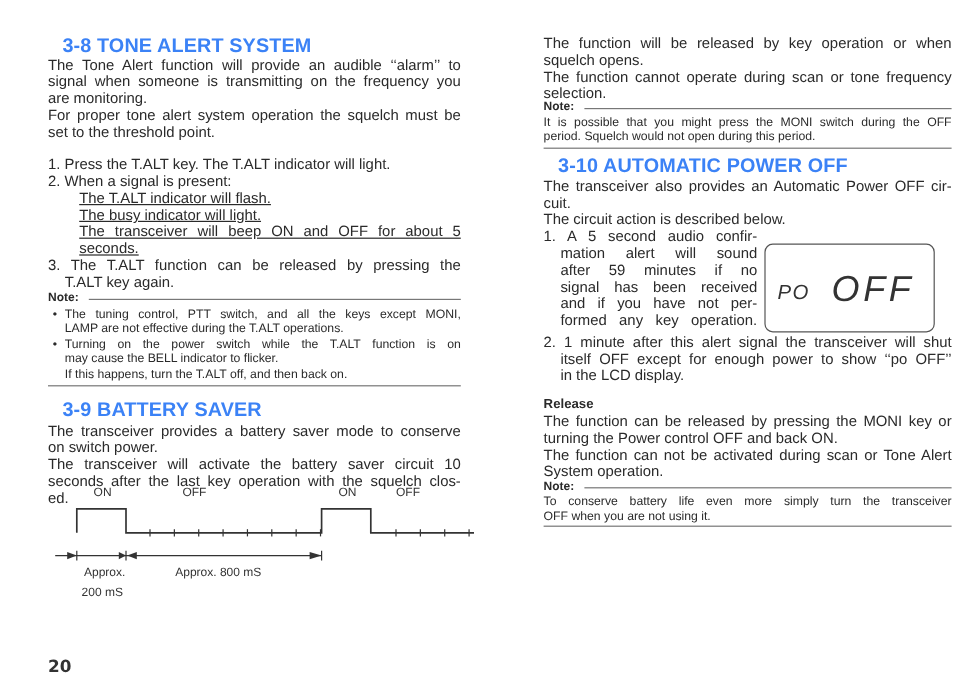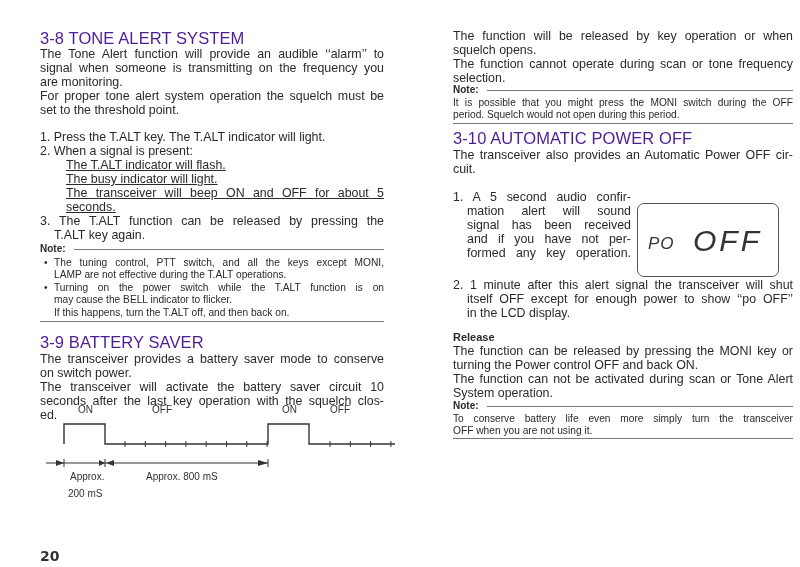--- a/index.html
+++ b/index.html
@@ -1,22 +1,22 @@
 <!DOCTYPE html>
 <html><head>
 <meta charset="utf-8">
 <style>
   html, body { margin: 0; padding: 0; background: #ffffff; }
   body { width: 800px; height: 567px; position: relative; overflow: hidden;
          font-family: "Liberation Sans", sans-serif; color: #2a2a2a; }
   .col { position: absolute; top: 0; }
   .col-left { left: 40px; width: 344px; }
   .col-right { left: 453px; width: 340px; }
-  .h { font-weight: normal; font-size: 16.5px; letter-spacing: 0.1px; color: #4c1d95;
-       position: absolute; left: 0; white-space: nowrap; }
+  .h { font-weight: bold; font-size: 16.5px; letter-spacing: 0.1px; color: #3b82f6;
+       position: absolute; left: 12px; white-space: nowrap; }
   .p { font-size: 12.4px; line-height: 14px; position: absolute; left: 0; right: 0;
        text-align: justify; text-align-last: left; }
   .line { display: block; white-space: nowrap; text-align-last: justify; }
   .line.last { text-align-last: left; }
   .ind { padding-left: 26px; text-decoration: underline; }
   .ind2 { padding-left: 14px; }
   .note-label { font-weight: bold; font-size: 10px; position: absolute; left: 0; }
   .rule { position: absolute; height: 1px; background: #777; }
   .note-text { font-size: 10.2px; line-height: 12.4px; position: absolute; left: 0; right: 0; }
   .bullet { position: absolute; left: 4px; }
@@ -129,25 +129,27 @@
     <span class="line">It is possible that you might press the MONI switch during the OFF</span>
     <span class="line last">period. Squelch would not open during this period.</span>
   </div>
   <div class="rule" style="top:123px; left:0; right:0;"></div>
 
   <div class="h" style="top:129px;text-align:center;">3-10  AUTOMATIC POWER OFF</div>
 
   <div class="p" style="top:148px;">
     <span class="line">The transceiver also provides an Automatic Power OFF cir-</span>
     <span class="line last">cuit.</span>
+    <span class="line last">The circuit action is described below.</span>
   </div>
 
   <div class="p" style="top:190px; right:auto; width:178px;">
     <span class="line">1. A 5 second audio confir-</span>
     <span class="line ind2">mation alert will sound</span>
+    <span class="line ind2">after 59 minutes if no</span>
     <span class="line ind2">signal has been received</span>
     <span class="line ind2">and if you have not per-</span>
     <span class="line ind2">formed any key operation.</span>
   </div>
 
   <div class="lcd" style="left:184px; top:193px;margin-top:10px;">
     <svg width="140" height="72">
       <text x="10" y="45" font-size="17" font-style="italic" fill="#333" letter-spacing="1">PO</text>
       <text x="55" y="47" font-size="30" font-style="italic" fill="#333" letter-spacing="3" font-family="'DejaVu Sans Mono', monospace">OFF</text>
     </svg>

